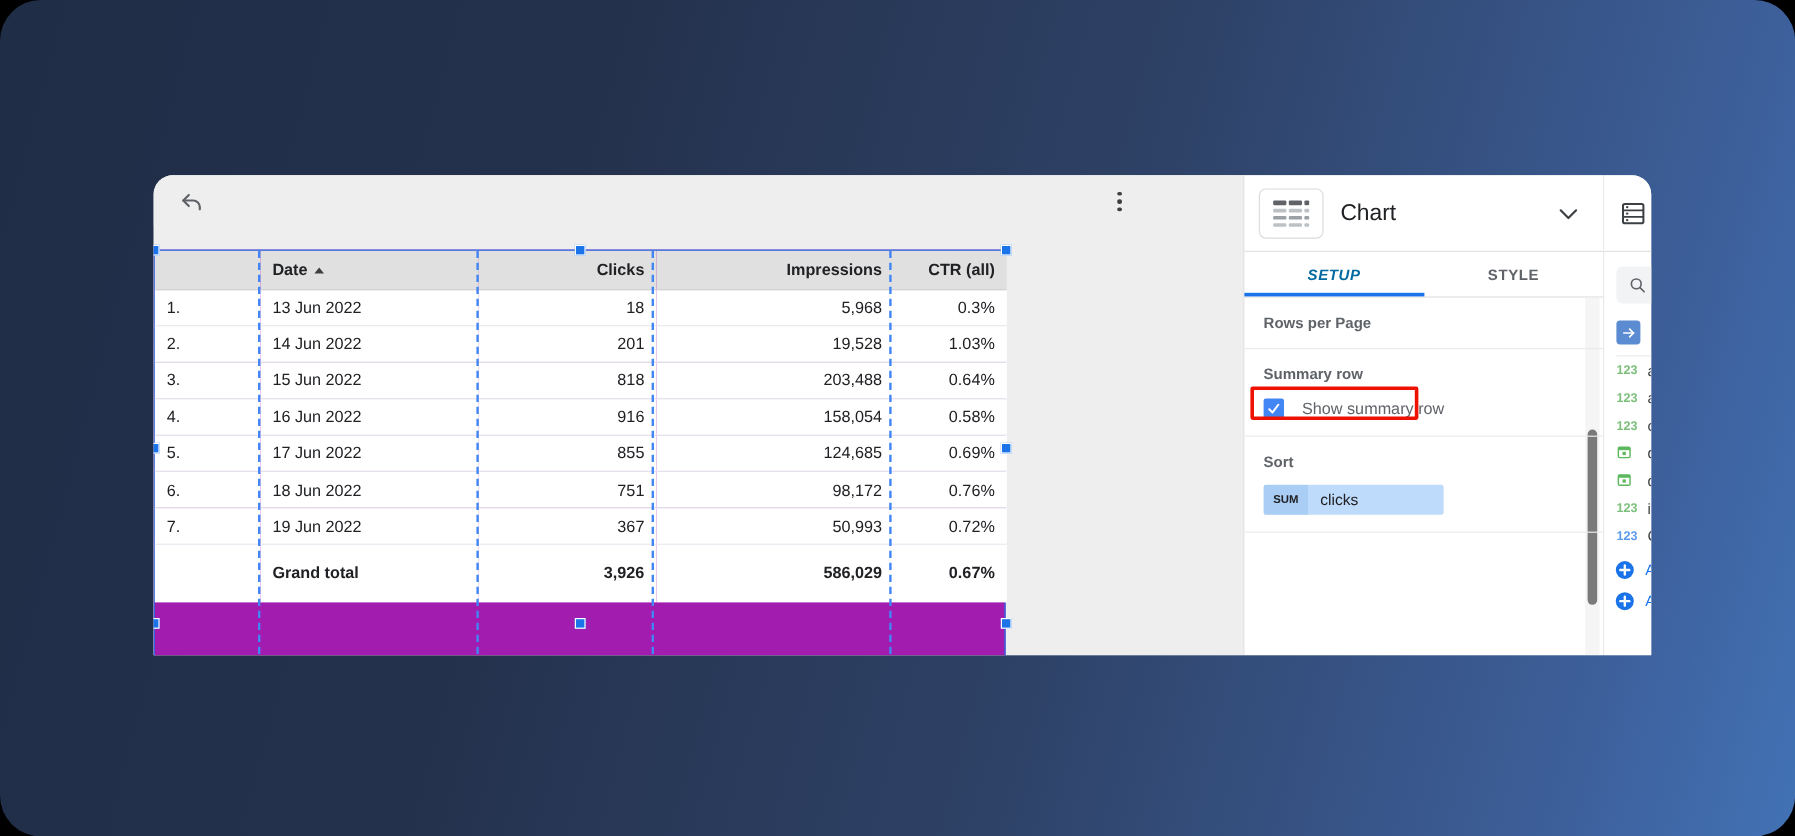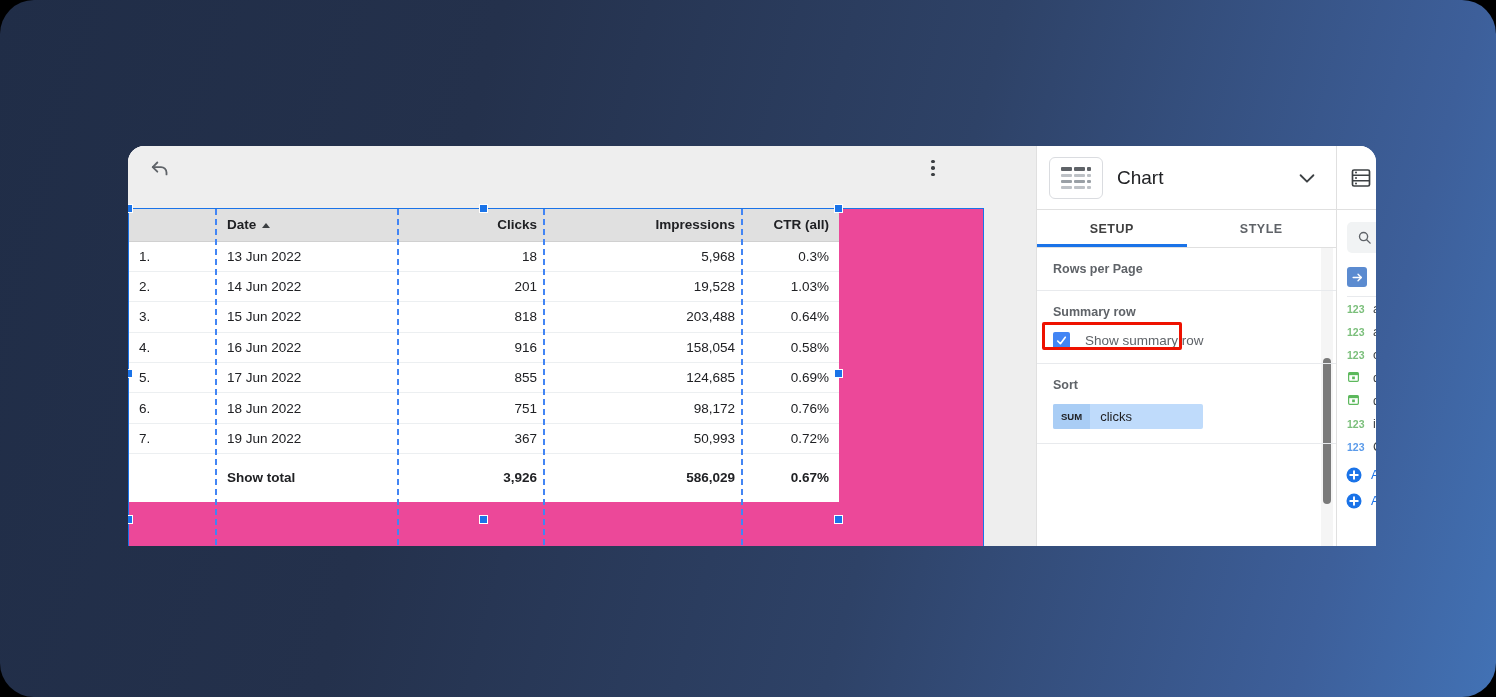--- a/index.html
+++ b/index.html
@@ -56,22 +56,22 @@
   }
   #more-menu-icon i {
     width: 3.5px; height: 3.5px; border-radius: 50%;
     background: #3c4043; display: block;
   }
 
   
   #table-widget {
     position: absolute;
     left: 0px; top: 62px;
-    width: 856px; height: 468px;
-    background: #ec4899;
+    width: 710px; height: 468px;
+    background: #a21caf;
     border: 1px solid #1a73e8;
   }
   .sel-handle {
     position: absolute;
     width: 9px; height: 9px;
     background: #1a73e8;
     border: 1px solid #ffffff;
     z-index: 8;
   }
   .h-tl { left: -5px; top: -5px; }
@@ -178,21 +178,21 @@
   }
   #prop-tabs {
     display: flex; height: 38px;
     border-bottom: 1px solid #e0e0e0;
   }
   .prop-tab {
     flex: 1; display: flex; align-items: center; justify-content: center;
     font-size: 12.5px; font-weight: bold; letter-spacing: .5px;
     color: #5f6368; cursor: pointer; position: relative;
   }
-  .prop-tab.active { color: #404040; }
+  .prop-tab.active { color: #0369a1; font-style: italic; }
   .prop-tab.active::after {
     content: ""; position: absolute; left: 0; right: 0; bottom: 0;
     height: 3px; background: #1a73e8;
   }
   #prop-body {
     position: relative;
     height: 298px; overflow: hidden;
   }
   .prop-section {
     padding: 14px 16px;
@@ -415,21 +415,21 @@
             </tr>
             <tr>
               <td class="c-idx">7.</td>
               <td class="c-date">19 Jun 2022</td>
               <td class="c-clk">367</td>
               <td class="c-imp">50,993</td>
               <td class="c-ctr">0.72%</td>
             </tr>
             <tr id="grand-total-row">
               <td class="c-idx"></td>
-              <td class="c-date">Show total</td>
+              <td class="c-date">Grand total</td>
               <td class="c-clk">3,926</td>
               <td class="c-imp">586,029</td>
               <td class="c-ctr">0.67%</td>
             </tr>
           </tbody>
         </table>
       </div>
     </div>
 
     <div id="props-panel">

